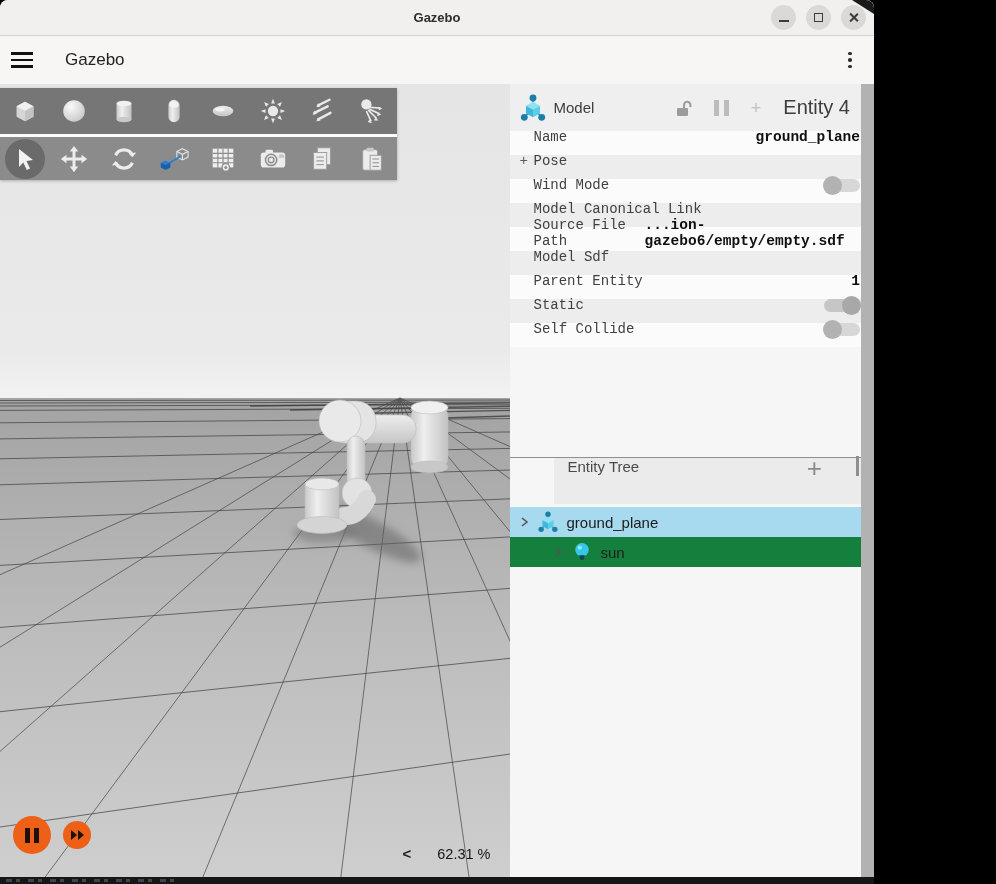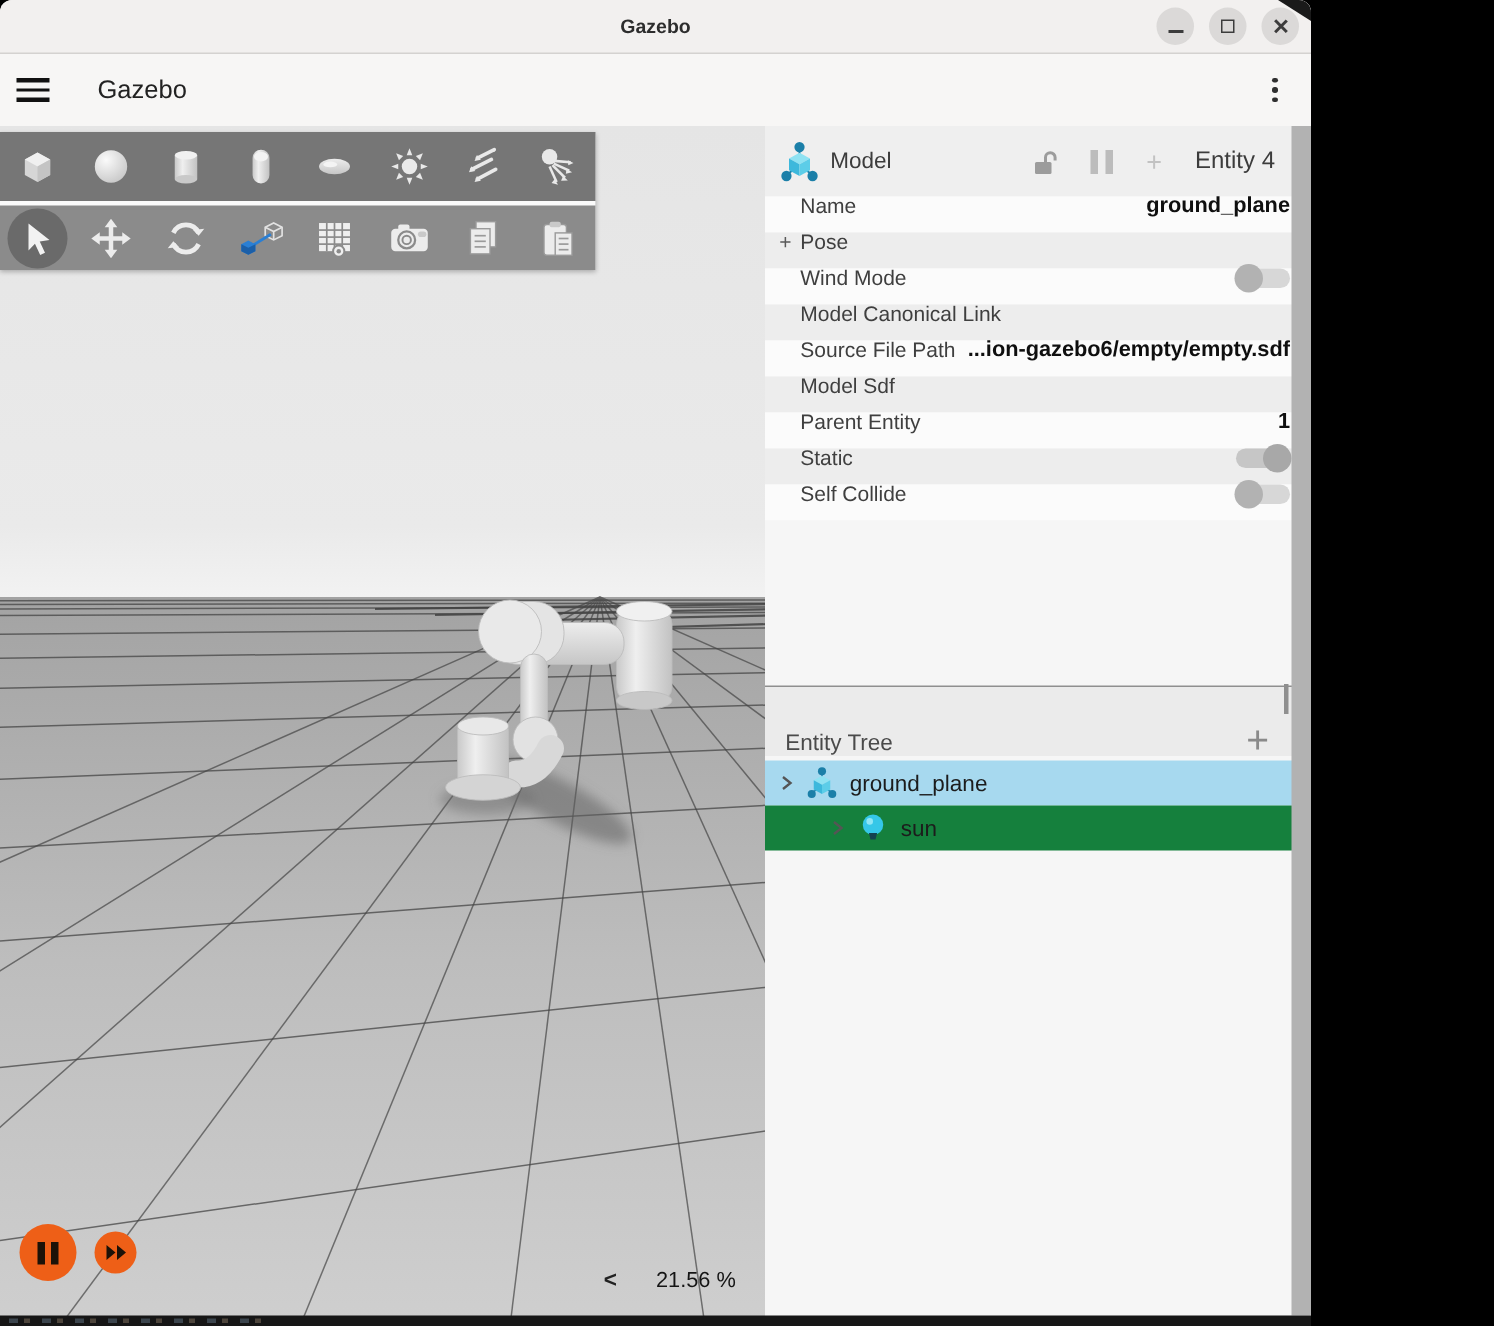--- a/index.html
+++ b/index.html
@@ -50,37 +50,37 @@
   .rtf{position:absolute;right:18px;bottom:22px;display:flex;align-items:center;gap:26px;z-index:4;}
   .rtf .chev{font-size:15px;color:#222;font-weight:bold;cursor:pointer;}
   .rtf .val{font-size:14.5px;color:#151515;}
   
   .panel{position:relative;width:415px;height:800px;background:#f6f6f6;}
   .panel-scrollbar{position:absolute;right:0;top:0;bottom:7px;width:13px;background:#b2b2b2;z-index:6;}
   .tree-scroll-handle{position:absolute;right:15px;top:372px;width:3px;height:20px;background:#8f8f8f;z-index:6;}
   .inspector-header{height:47px;background:#efefef;display:flex;align-items:center;padding:0 24px 0 10px;}
   .inspector-header .title{font-size:15px;color:#3c3c3c;margin-left:8px;}
   .header-tools{margin-left:auto;display:flex;align-items:center;gap:22px;}
-  .entity-label{font-size:16px;color:#3c3c3c;}
+  .entity-label{font-size:20px;color:#3c3c3c;}
   .pause-bars{display:flex;gap:5px;}
   .pause-bars i{width:5px;height:16px;background:#bcbcbc;}
   .plus-small{font-size:18px;color:#c2c2c2;line-height:1;}
   .prop-rows{}
-  .prop-row{height:24px;display:flex;align-items:center;padding:0 14px 12px 24px;font-size:14px;color:#3f3f3f;}
+  .prop-row{height:24px;display:flex;align-items:center;padding:0 14px 12px 24px;font-size:14px;color:#3f3f3f;font-family:Liberation Mono, monospace;}
   .prop-row:nth-child(odd){background:#fbfbfb;}
   .prop-row:nth-child(even){background:#ededed;}
   .prop-row .expander{margin-left:-14px;width:14px;color:#5a5a5a;font-size:14px;}
   .prop-row .value{margin-left:auto;font-size:14.5px;font-weight:600;color:#0f0f0f;}
   .toggle{margin-left:auto;width:36px;height:13px;border-radius:7px;background:#d7d7d7;position:relative;cursor:pointer;}
   .toggle .knob{position:absolute;top:-3px;width:19px;height:19px;border-radius:50%;background:#b2b2b2;}
   .toggle.off .knob{left:-1px;}
   .toggle.on{background:#c6c6c6;} .toggle.on .knob{right:-1px;background:#a8a8a8;}
   .inspector-fill{height:110px;background:#f6f6f6;}
   .section-divider{height:1px;background:#8f8f8f;}
-  .tree-header{height:46px;background:#ebebeb;display:flex;align-items:flex-end;padding:0 6px 0 14px;}
+  .tree-header{height:46px;background:#ebebeb;display:flex;align-items:flex-start;padding:0 30px 0 14px;margin-left:44px;}
   .tree-header .title{font-size:15px;color:#4a4a4a;}
   .tree-add{margin-left:auto;font-size:26px;font-weight:300;color:#8a8a8a;line-height:0.8;cursor:pointer;margin-right:22px;}
   .tree-rows{padding-top:3px;background:#f6f6f6;}
   .tree-row{height:30px;display:flex;align-items:center;padding-left:10px;font-size:15px;color:#1c1c1c;cursor:pointer;}
   .tree-row.selected{background:#a7d9ef;}
   .tree-row.alt{background:#15803d;padding-left:44px;}
   .tree-chevron{width:16px;color:#5f5f5f;display:flex;align-items:center;}
   .tree-icon{width:24px;display:flex;align-items:center;justify-content:center;margin-right:7px;}
   
   .bottom-strip{position:absolute;left:0;bottom:0;width:996px;height:7px;background:#161616;z-index:10;}
@@ -397,21 +397,21 @@
         <div class="btn-ff" style="background:#ee5f17;">
           <svg width="15" height="12" viewBox="0 0 15 12">
             <path d="M1 1 L7 6 L1 11 Z" fill="#1c1208"></path>
               <path d="M8 1 L14 6 L8 11 Z" fill="#1c1208"></path>
           </svg>
         </div>
       </div>
 
       <div class="rtf">
         <span class="chev">&lt;</span>
-        <span class="val">21.56 %</span>
+        <span class="val">62.31 %</span>
       </div>
     </div>
 
     <div class="panel">
 
       <div class="inspector-header">
         <svg width="26" height="28" viewBox="0 0 16 18">
           <g stroke="#1b7fa8" stroke-width="0.8">
             <line x1="8" y1="3" x2="8" y2="7"></line>
               <line x1="3" y1="14" x2="6" y2="12"></line>

